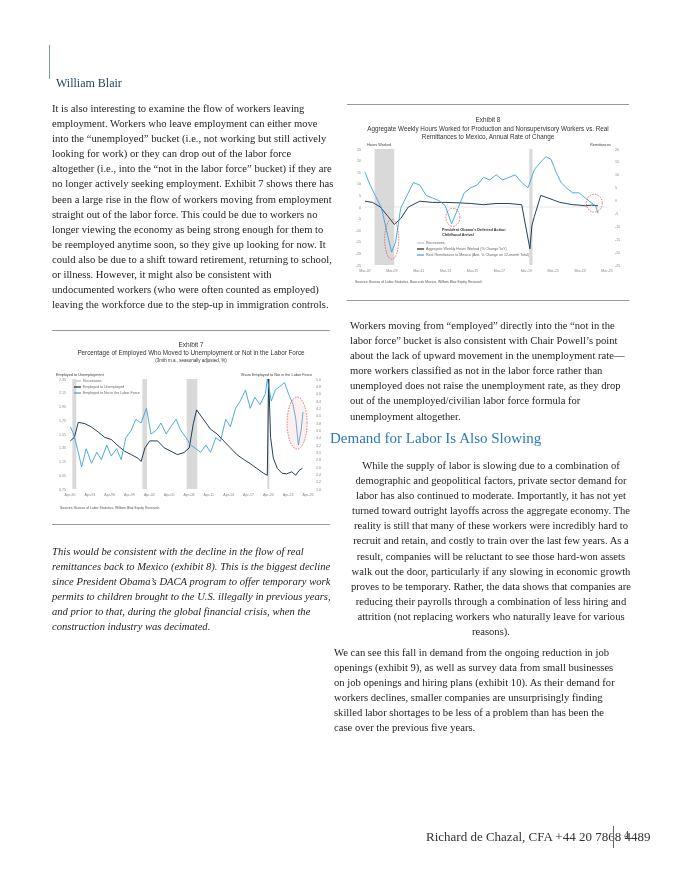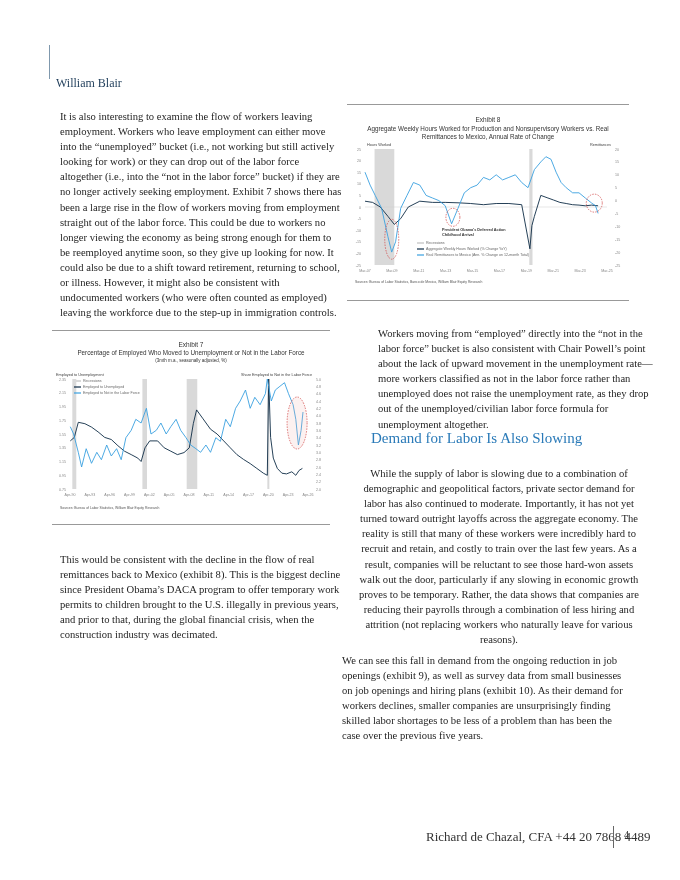--- a/index.html
+++ b/index.html
@@ -1,26 +1,26 @@
 <!DOCTYPE html>
 <html><head>
 <meta charset="utf-8">
 <style>
   html, body { margin:0; padding:0; background:#ffffff; }
   body { width:680px; height:880px; position:relative; overflow:hidden;
          font-family:"DejaVu Serif", serif; color:#1a1a1a; }
   .hdr-rule { position:absolute; left:49px; top:45px; width:1px; height:34px; background:#7f98ad; }
   .brand { position:absolute; left:56px; top:76px; font-size:12px; color:#1f3d5a; font-family:"Liberation Serif", serif; }
-  .para { position:absolute; font-family:"Liberation Serif", serif; font-size:10.6px; line-height:15.1px; color:#1e1e1e; margin:8px; }
+  .para { position:absolute; font-family:"Liberation Serif", serif; font-size:10.6px; line-height:15.1px; color:#1e1e1e; margin:0; }
   .p1 { left:52px; top:101px; width:282px; }
-  .p2 { left:52px; top:544px; width:282px; }
-  .p3 { left:370px; top:318px; width:282px; }
+  .p2 { left:52px; top:544px; width:282px;font-style:italic; }
+  .p3 { left:350px; top:318px; width:282px; }
   .p4 { left:350px; top:458px; width:282px;text-align:center; }
   .p5 { left:334px; top:645px; width:282px; }
-  .section-head { position:absolute; left:371px; top:430px; font-family:"Liberation Serif", serif;
+  .section-head { position:absolute; left:330px; top:430px; font-family:"Liberation Serif", serif;
                   font-size:15px; color:#2a7ab8; }
   .exhibit { position:absolute; border-top:1px solid #999; border-bottom:1px solid #999; }
   .ex7 { left:52px; top:330px; width:278px; height:193px; }
   .ex8 { left:347px; top:104px; width:282px; height:195px; }
   .ex-title { position:absolute; left:0; right:0; text-align:center; font-family:"Liberation Sans", sans-serif; color:#333; }
   .ex-num { font-size:6.5px; }
   .ex-sub { font-size:6.3px; line-height:8px; }
   .ex-note { font-size:4.5px; }
   svg text { font-family:"Liberation Sans", sans-serif; }
   .footer-text { position:absolute; left:426px; top:829px; font-family:"Liberation Serif", serif; font-size:13px; color:#333; }

